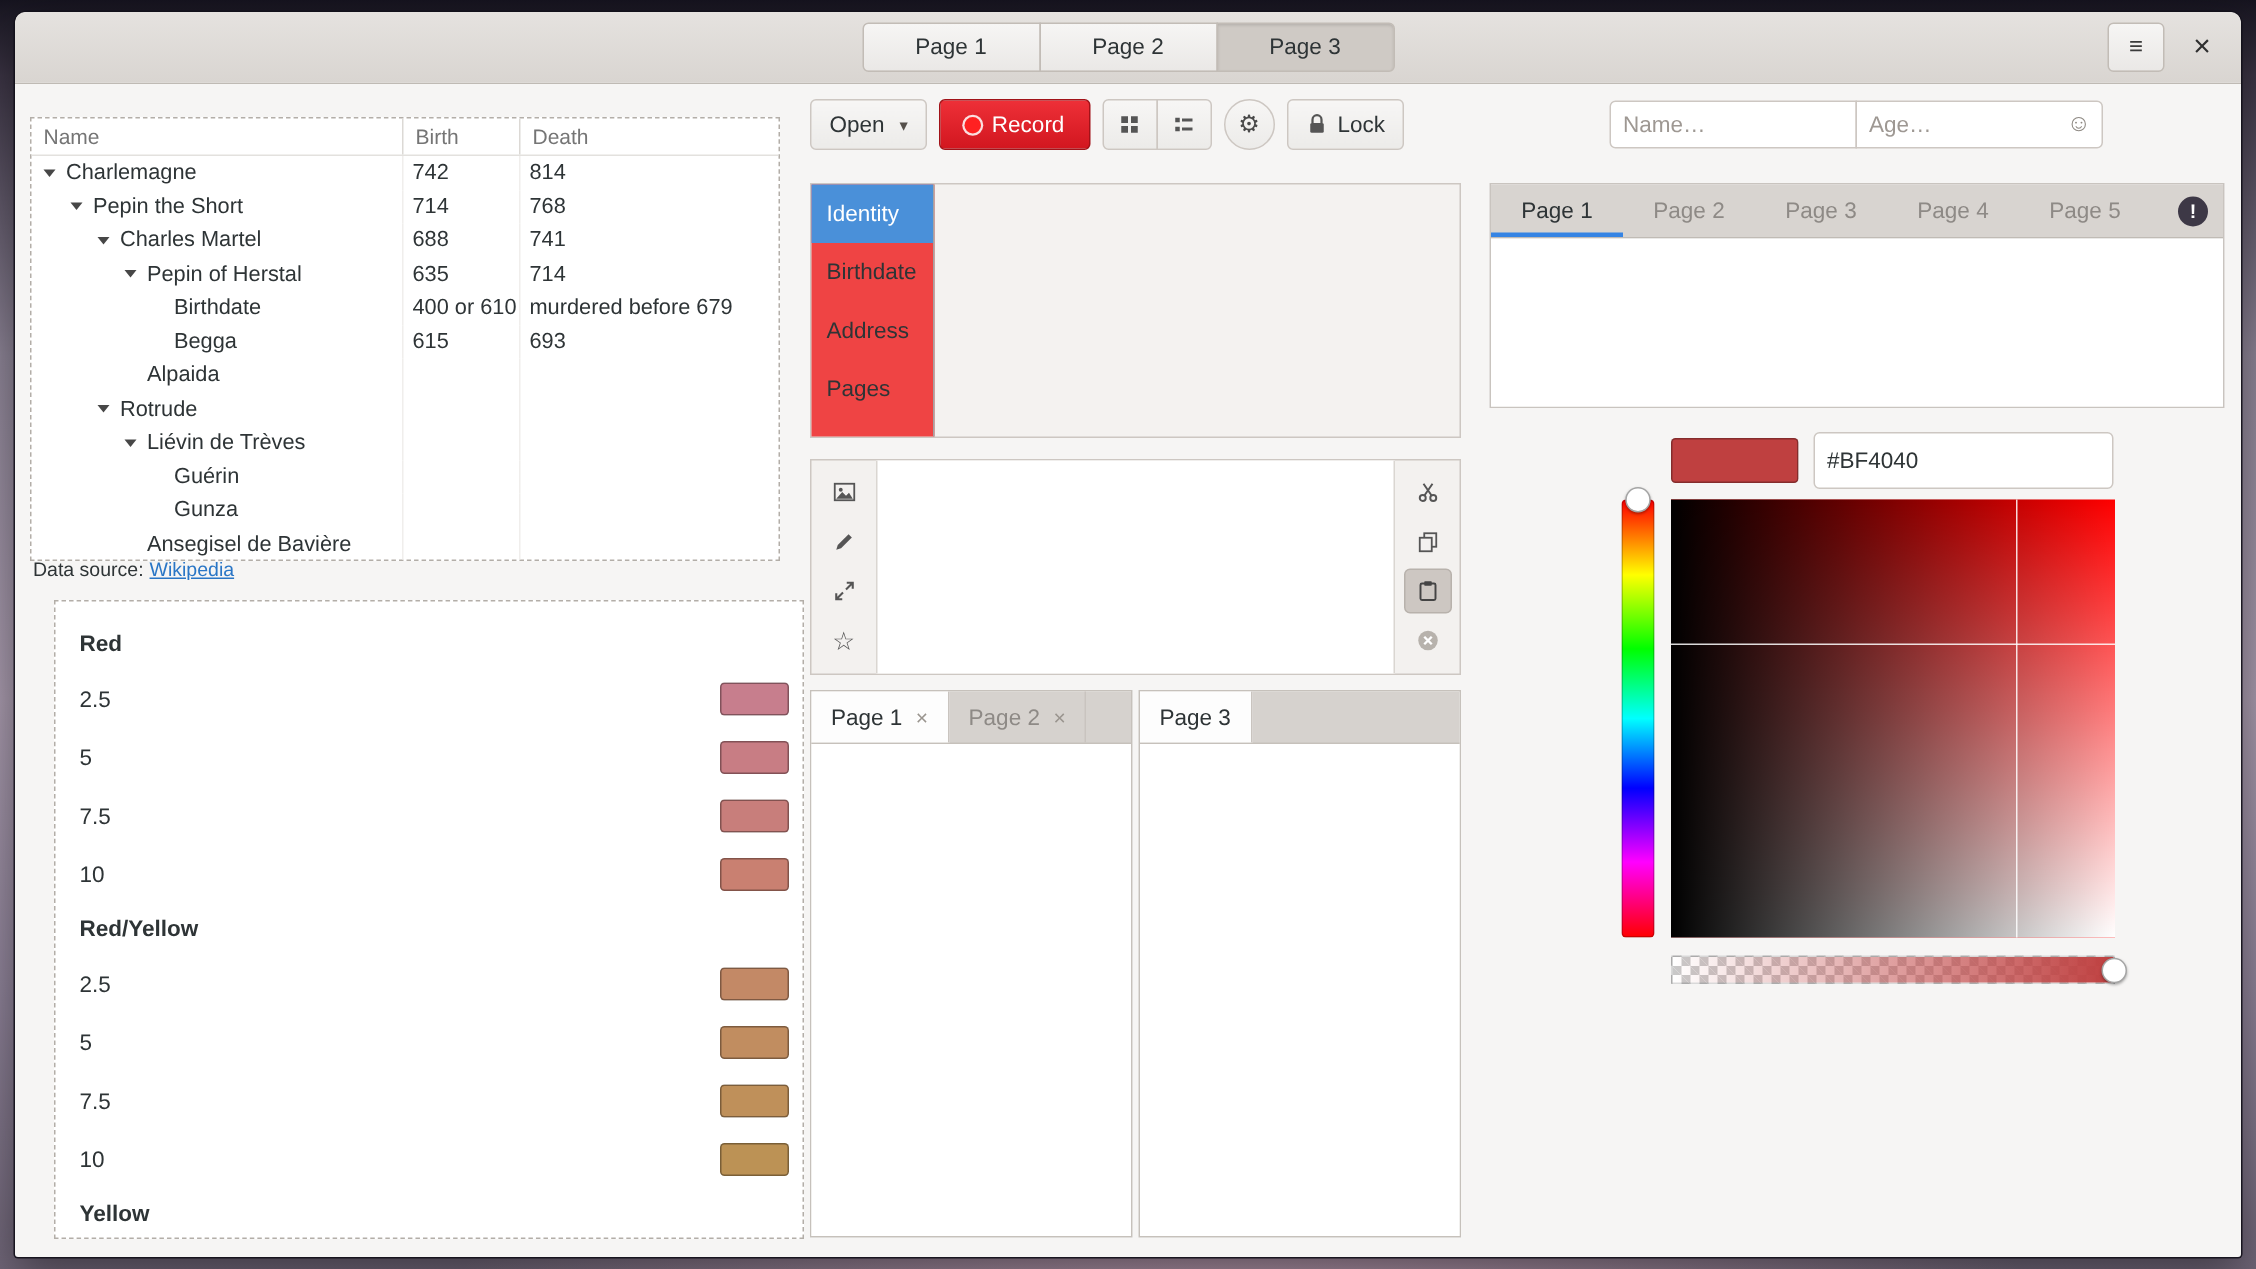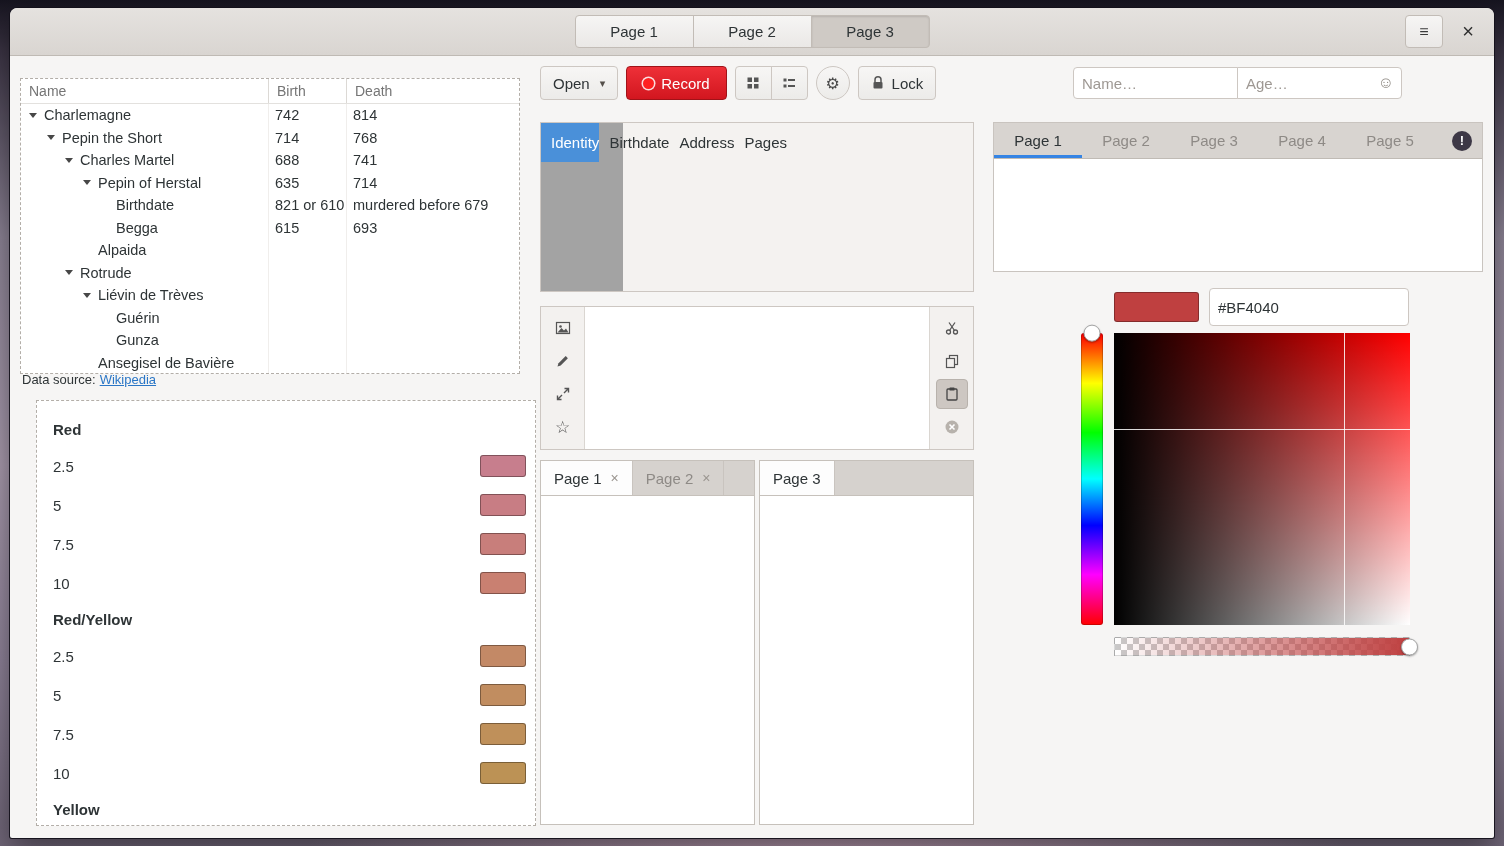--- a/index.html
+++ b/index.html
@@ -98,21 +98,21 @@
   .rec-dot{ width:11px; height:11px; border-radius:50%; background:#ff2121;
     box-shadow:0 0 0 1.5px rgba(255,255,255,.85); }
   .linked{ display:flex; }
   .linked .btn{ width:37px; padding:0; justify-content:center; border-radius:0; margin-left:-1px; }
   .linked .btn:first-child{ border-radius:4px 0 0 4px; margin-left:0; }
   .linked .btn:last-child{ border-radius:0 4px 4px 0; }
   .btn.circular{ width:34px; padding:0; justify-content:center; border-radius:50%; font-size:16px; color:#4a4a4a; }
 
   .identity-frame{ position:absolute; left:530px; top:66px; width:434px; height:170px;
     border:1px solid #cdc7c2; background:#f4f2f0; display:flex; }
-  .identity-sidebar{ width:82px; background:#a3a3a3; border-right:1px solid #a3a3a3; display:flex; flex-direction:row; }
+  .identity-sidebar{ width:82px; background:#ef4444; border-right:1px solid #a3a3a3; display:flex; flex-direction:column; }
   .id-item{ height:39px; display:flex; align-items:center; padding-left:10px; font-size:15px; color:#2e3436; }
   .id-item.active{ background:#4a90d9; color:#fff; }
   .identity-content{ flex:1; padding:46px 0 0 22px; display:flex; flex-direction:column; gap:11px; }
   .form-entry{ width:165px; }
 
   .editor-frame{ position:absolute; left:530px; top:250px; width:434px; height:144px;
     border:1px solid #cdc7c2; background:#f3f1ef; display:flex; }
   .editor-col{ width:43px; flex:none; display:flex; flex-direction:column; align-items:center; padding-top:6px; gap:3px; }
   .tool-btn{ width:32px; height:30px; display:flex; align-items:center; justify-content:center;
     background:transparent; border:1px solid transparent; color:#555; font-size:17px; border-radius:4px; }
@@ -231,21 +231,21 @@
               <span>Pepin of Herstal</span>
             </div>
             <div class="tcell">635</div>
             <div class="tcell">714</div>
           </div>
           <div class="tree-row">
             <div class="tcell" style="padding-left: 80px;">
               <span class="expander blank"></span>
               <span>Birthdate</span>
             </div>
-            <div class="tcell">821 or 610</div>
+            <div class="tcell">400 or 610</div>
             <div class="tcell">murdered before 679</div>
           </div>
           <div class="tree-row">
             <div class="tcell" style="padding-left: 80px;">
               <span class="expander blank"></span>
               <span>Begga</span>
             </div>
             <div class="tcell">615</div>
             <div class="tcell">693</div>
           </div>

